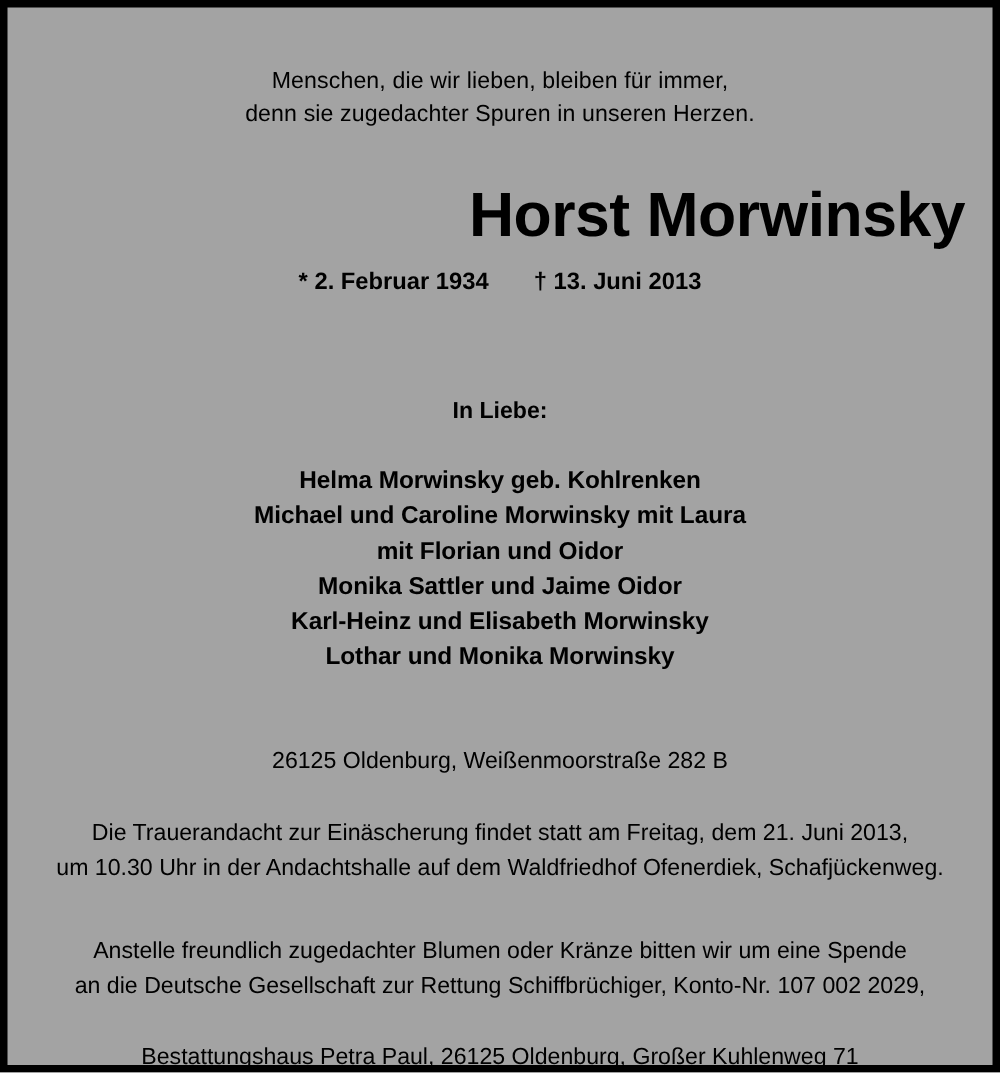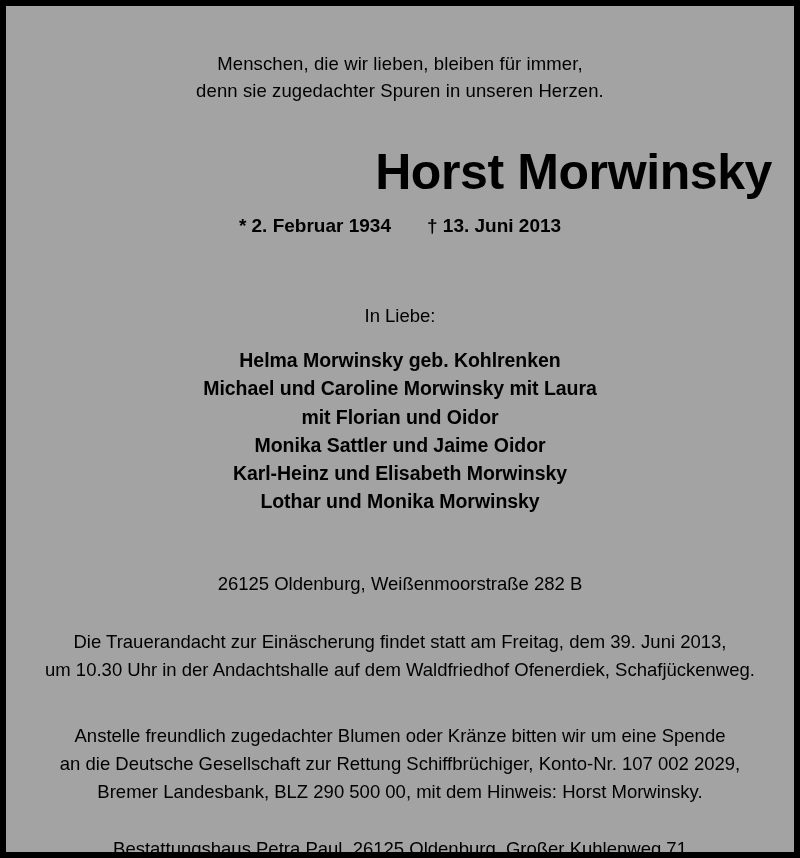--- a/index.html
+++ b/index.html
@@ -67,25 +67,25 @@
   }
   .dates-row .date-birth { }
   .dates-row .date-gap {
     display: inline-block;
     width: 36px;
   }
   .dates-row .date-death { }
 
   
   .in-liebe {
-    margin: 4px;
+    margin: 16px;
     padding-top: 62px;
     font-size: 18.5px;
     line-height: 24px;
-    font-weight: 400;
+    font-weight: 700;
   }
 
   
   .family-list {
     margin: 0;
     padding: 0;
     padding-top: 14px;
     list-style: none;
   }
   .family-list li {
@@ -158,26 +158,25 @@
       <li>Michael und Caroline Morwinsky mit Laura</li>
       <li>mit Florian und Oidor</li>
       <li>Monika Sattler und Jaime Oidor</li>
       <li>Karl-Heinz und Elisabeth Morwinsky</li>
       <li>Lothar und Monika Morwinsky</li>
     </ul>
 
     <p class="address-line">26125 Oldenburg, Weißenmoorstraße 282 B</p>
 
     <p class="ceremony">
-      <span class="line">Die Trauerandacht zur Einäscherung findet statt am Freitag, dem 39. Juni 2013,</span>
+      <span class="line">Die Trauerandacht zur Einäscherung findet statt am Freitag, dem 21. Juni 2013,</span>
       <span class="line">um 10.30 Uhr in der Andachtshalle auf dem Waldfriedhof Ofenerdiek, Schafjückenweg.</span>
     </p>
 
     <p class="donation">
       <span class="line">Anstelle freundlich zugedachter Blumen oder Kränze bitten wir um eine Spende</span>
       <span class="line">an die Deutsche Gesellschaft zur Rettung Schiffbrüchiger, Konto-Nr. 107 002 2029,</span>
-      <span class="line">Bremer Landesbank, BLZ 290 500 00, mit dem Hinweis: Horst Morwinsky.</span>
     </p>
 
     <p class="funeral-home">Bestattungshaus Petra Paul, 26125 Oldenburg, Großer Kuhlenweg 71</p>
 
   </div>
 </div>
 
 </body></html>

